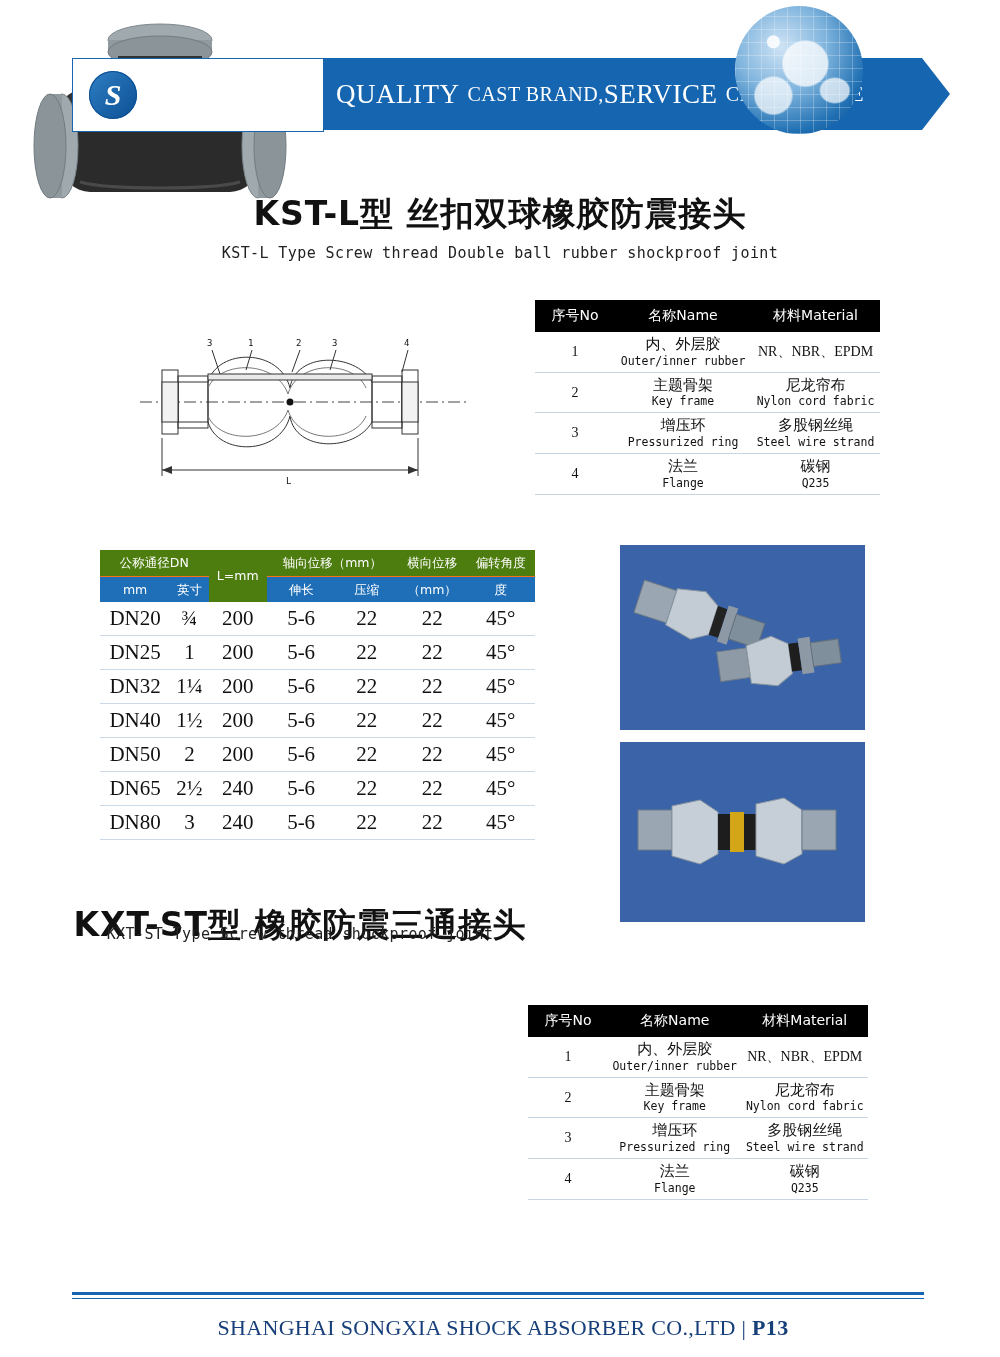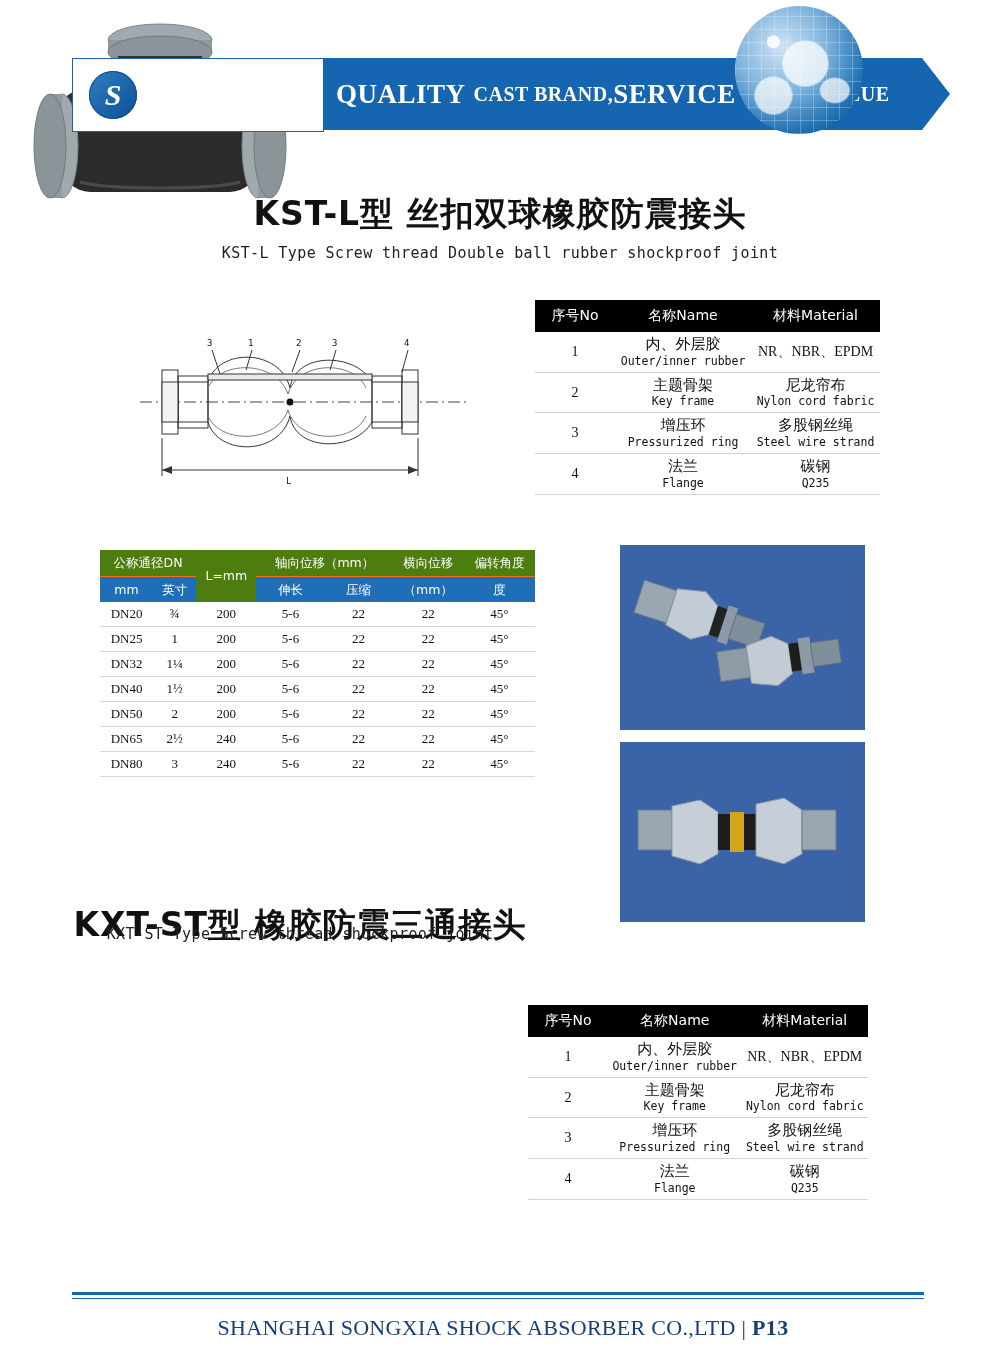--- a/index.html
+++ b/index.html
@@ -42,21 +42,21 @@
   .logo-reg{
     position:absolute;left:72px;top:8px;font-size:9px;color:#111;
   }
   .logo-cn{
     font-family:"DejaVu Sans",sans-serif;
     font-size:29px;font-weight:bold;color:#111;letter-spacing:2px;
     margin-left:14px;
   }
   .slogan{
     position:absolute;left:336px;top:58px;height:72px;
-    display:flex;align-items:center;color:#ffffff;white-space:nowrap;font-weight:bold;
+    display:flex;align-items:center;color:#ffffff;white-space:nowrap;
   }
   .slogan .big{font-size:27px;letter-spacing:.5px;}
   .slogan .small{font-size:20px;letter-spacing:.5px;}
   .globe{
     position:absolute;left:735px;top:6px;width:128px;height:128px;border-radius:50%;
     background:radial-gradient(circle at 36% 32%, #cfe3f5 0%, #7fb4dd 38%, #1f6fb2 72%, #0d4f8c 100%);
     overflow:hidden;
   }
   .globe:before{
     content:"";position:absolute;left:0;top:0;right:0;bottom:0;
@@ -107,21 +107,21 @@
   
   #spec{
     position:absolute;left:100px;top:550px;width:435px;border-collapse:collapse;
   }
   #spec th{
     background:#4d7c0f;color:#fff;font-weight:normal;
     font-family:"DejaVu Sans",sans-serif;font-size:12.5px;
     padding:5px 2px;text-align:center;line-height:1.25;
   }
   #spec td{
-    text-align:center;font-size:13px;color:#111;padding:4px 2px;
+    text-align:center;font-size:21px;color:#111;padding:4px 2px;
     border-bottom:1px solid #cbd8e6;font-family:"Liberation Serif",serif;
   }
   #spec tr.hdr2 th{background:#1f6fb8;border-top:1px solid #f97316;}
 
   
   .drawing{position:absolute;left:140px;top:330px;width:330px;height:160px;}
 
   
   .photo{position:absolute;background:#2f5fa8;overflow:hidden;}
   #photo1{left:620px;top:545px;width:245px;height:185px;}

